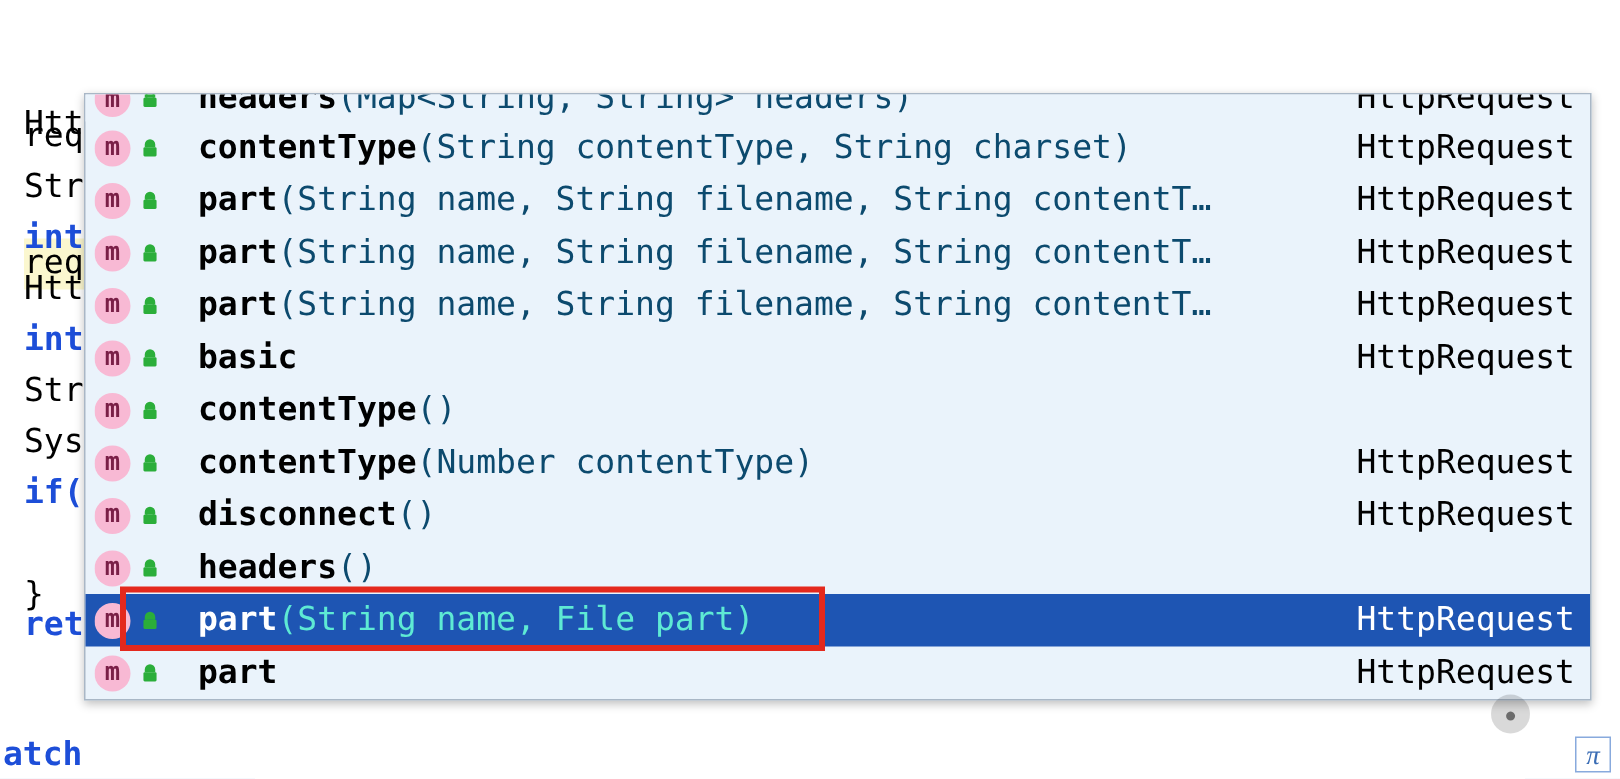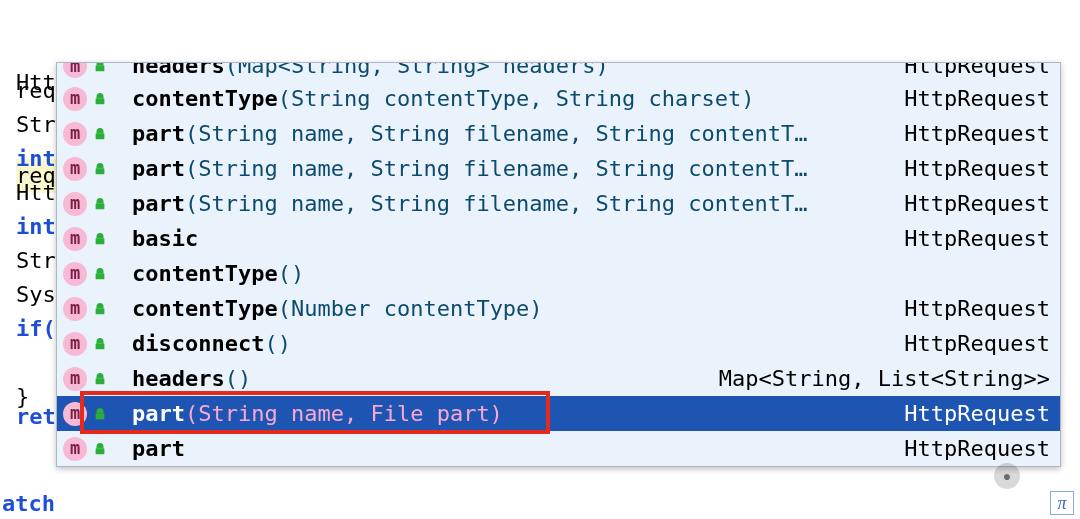--- a/index.html
+++ b/index.html
@@ -51,21 +51,21 @@
     align-items:center;
     height:35px;
     padding:0 10px 0 6px;
     position:relative;
   }
   .popup-row.selected {
     background:#1E55B3;
     color:#ffffff;
   }
   .popup-row.selected .method-name { color:#ffffff; }
-  .popup-row.selected .params { color:#f9a8d4; }
+  .popup-row.selected .params { color:#5eead4; }
   .popup-row.selected .return-type { color:#ffffff; }
   .row-left { display:flex; align-items:center; flex:1; min-width:0; overflow:hidden; white-space:nowrap; }
   .return-type { margin-left:auto; color:#000000; padding-left:12px; white-space:nowrap; }
 
   .method-name { font-weight:bold; color:#000000; margin-left:25px; }
   .params { color:#0c4a6e; }
   
   .popup-row.half { height:18px; overflow:hidden; align-items:flex-end; background:#eaf3fb; }
 
   
@@ -302,21 +302,20 @@
         <span class="badge-m">m</span>
         <span class="lock pub">
           <svg viewBox="0 0 16 16">
             <rect x="3" y="7" width="10" height="7" rx="1"></rect>
             <path d="M5 7 V5 a3 3 0 0 1 6 0 V7" fill="none" stroke="#2bae3a" stroke-width="2"></path>
           </svg>
         </span>
         <span class="method-name">headers</span>
         <span class="params">()</span>
       </div>
-      <span class="return-type">Map&lt;String, List&lt;String&gt;&gt;</span>
     </div>
     <div class="popup-row selected">
       <div class="row-left">
         <span class="badge-m">m</span>
         <span class="lock pub">
           <svg viewBox="0 0 16 16">
             <rect x="3" y="7" width="10" height="7" rx="1"></rect>
             <path d="M5 7 V5 a3 3 0 0 1 6 0 V7" fill="none" stroke="#2bae3a" stroke-width="2"></path>
           </svg>
         </span>

